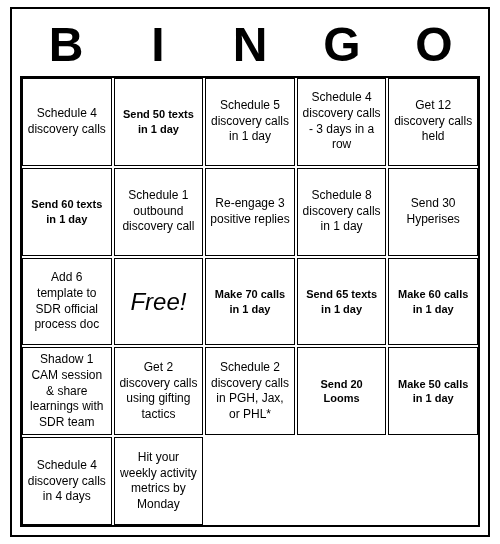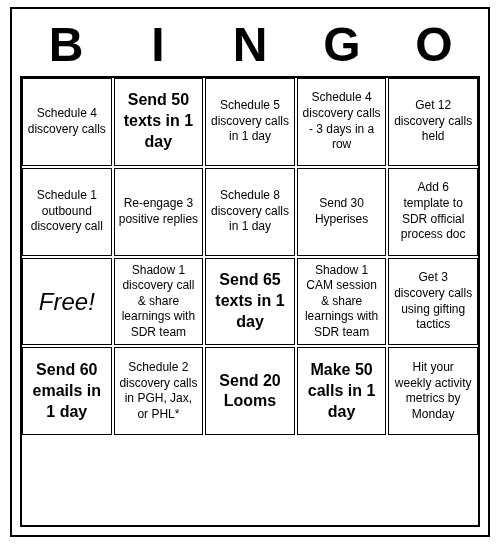--- a/index.html
+++ b/index.html
@@ -49,21 +49,21 @@
       line-height: 1.3;
       background: #fff;
     }
     .bingo-cell.free {
       font-size: 24px;
       font-weight: normal;
       font-style: italic;
       text-align: right;
     }
     .bingo-cell.large-text {
-      font-size: 16px;
+      font-size: 11px;
       font-weight: bold;
     }
     .cell-text {
       display: block;
     }
   </style>
 </head>
 <body>
 
 <div class="bingo-card">
@@ -83,59 +83,65 @@
       </div>
       <div class="bingo-cell">
         <span class="cell-text">Schedule 5 discovery calls in 1 day</span>
       </div>
       <div class="bingo-cell">
         <span class="cell-text">Schedule 4 discovery calls - 3 days in a row</span>
       </div>
       <div class="bingo-cell">
         <span class="cell-text">Get 12 discovery calls held</span>
       </div>
+      <div class="bingo-cell large-text">
+        <span class="cell-text">Send 60 texts in 1 day</span>
+      </div>
       <div class="bingo-cell">
         <span class="cell-text">Schedule 1 outbound discovery call</span>
       </div>
       <div class="bingo-cell">
         <span class="cell-text">Re-engage 3 positive replies</span>
       </div>
       <div class="bingo-cell">
         <span class="cell-text">Schedule 8 discovery calls in 1 day</span>
       </div>
       <div class="bingo-cell">
         <span class="cell-text">Send 30 Hyperises</span>
       </div>
       <div class="bingo-cell">
         <span class="cell-text">Add 6 template to SDR official process doc</span>
       </div>
       <div class="bingo-cell free">
         <span class="cell-text">Free!</span>
       </div>
-      <div class="bingo-cell">
-        <span class="cell-text">Shadow 1 discovery call &amp; share learnings with SDR team</span>
+      <div class="bingo-cell large-text">
+        <span class="cell-text">Make 70 calls in 1 day</span>
       </div>
       <div class="bingo-cell large-text">
         <span class="cell-text">Send 65 texts in 1 day</span>
+      </div>
+      <div class="bingo-cell large-text">
+        <span class="cell-text">Make 60 calls in 1 day</span>
       </div>
       <div class="bingo-cell">
         <span class="cell-text">Shadow 1 CAM session &amp; share learnings with SDR team</span>
       </div>
       <div class="bingo-cell">
-        <span class="cell-text">Get 3 discovery calls using gifting tactics</span>
-      </div>
-      <div class="bingo-cell large-text">
-        <span class="cell-text">Send 60 emails in 1 day</span>
+        <span class="cell-text">Get 2 discovery calls using gifting tactics</span>
       </div>
       <div class="bingo-cell">
         <span class="cell-text">Schedule 2 discovery calls in PGH, Jax, or PHL*</span>
       </div>
       <div class="bingo-cell large-text">
         <span class="cell-text">Send 20 Looms</span>
       </div>
       <div class="bingo-cell large-text">
         <span class="cell-text">Make 50 calls in 1 day</span>
       </div>
       <div class="bingo-cell">
+        <span class="cell-text">Schedule 4 discovery calls in 4 days</span>
+      </div>
+      <div class="bingo-cell">
         <span class="cell-text">Hit your weekly activity metrics by Monday</span>
       </div>
     </div>
 </div>
 
 </body></html>

